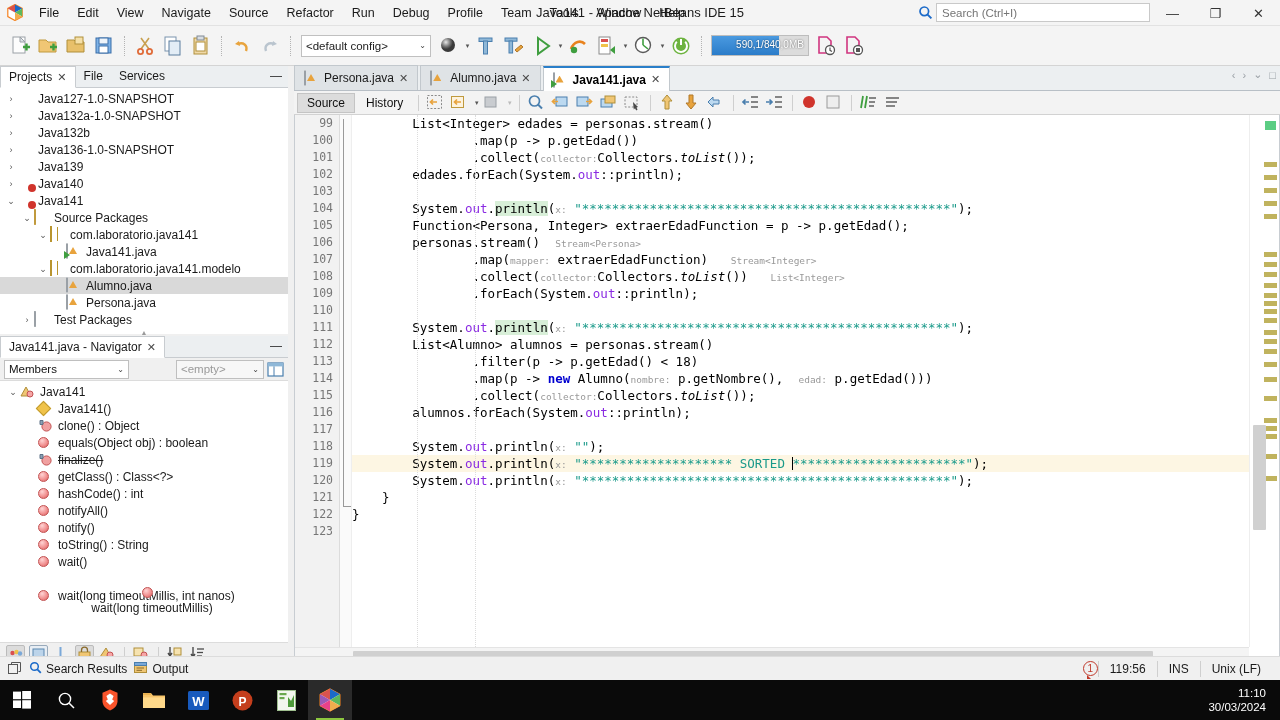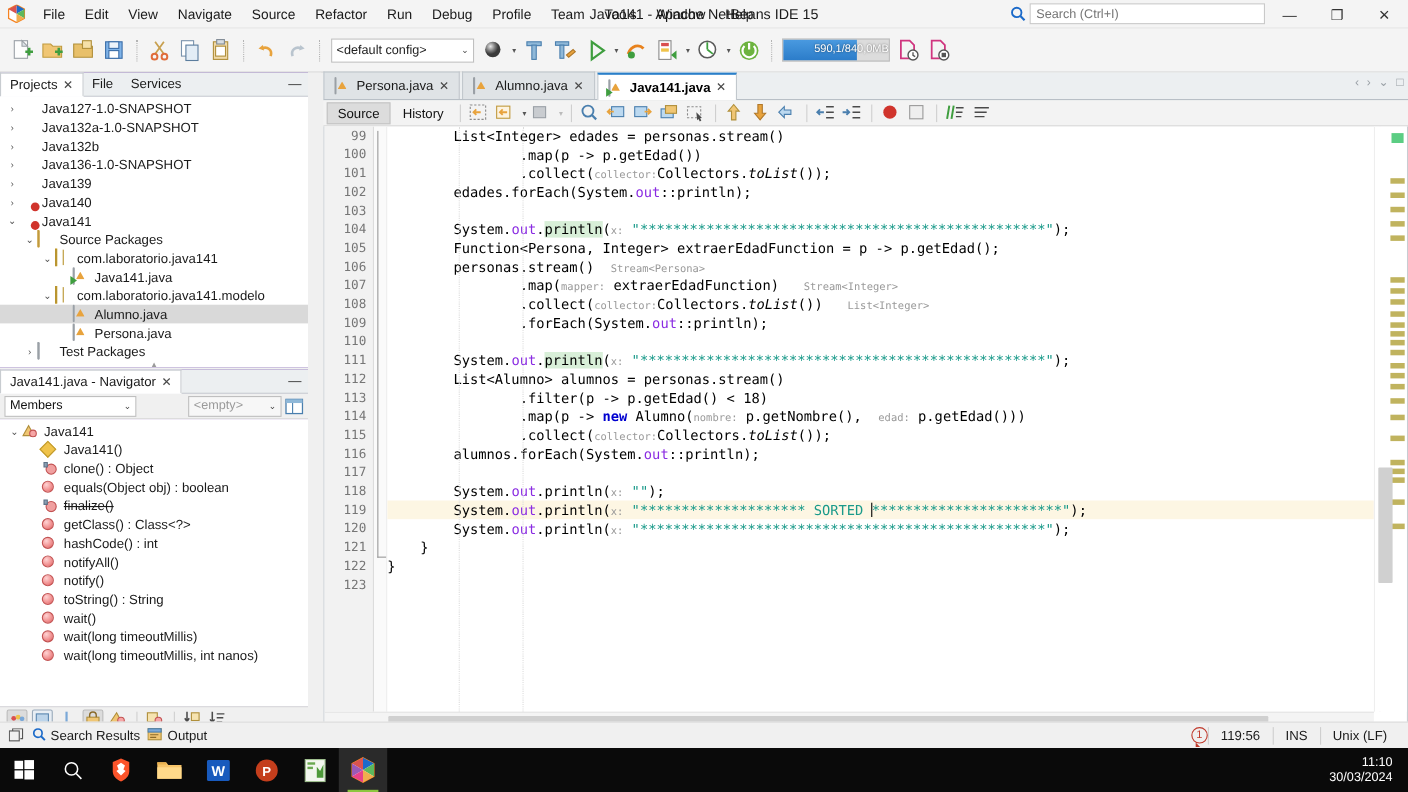--- a/index.html
+++ b/index.html
@@ -58,28 +58,28 @@
     justify-content:space-between; margin:0 4px; color:#222;
   }
   .cfg-select .chev { font-size:8px; color:#444; }
   .mem-gauge {
     width:98px; height:21px; background:#dcdcdc; border:1px solid #bdbdbd;
     position:relative; margin:0 3px; overflow:hidden;
   }
   .mem-fill { position:absolute; left:0; top:0; bottom:0; width:70%;
               background:linear-gradient(#4a9ae0,#2b7cc9); }
   .mem-text {
-    position:absolute; left:0; right:0; top:3px; text-align:right;
+    position:absolute; left:0; right:0; top:3px; text-align:center;
     font-size:10px; color:#fff; text-shadow:0 0 2px rgba(0,0,0,.6);padding-left:20px;
   }
 
   
   .left-dock { position:absolute; left:0; top:66px; width:292px; bottom:56px; background:#f0f0f0; }
 
-  .winpanel { position:absolute; left:0; right:12px; background:#4c1d95; }
+  .winpanel { position:absolute; left:0; right:4px; background:#14532d; }
   .tabstrip {
     height:22px; background:#eceff1; display:flex; align-items:flex-end;
     border-bottom:1px solid #c8ccd0; position:relative;
   }
   .wtab {
     height:22px; display:flex; align-items:center; gap:5px;
     padding:0 8px; font-size:12px; color:#1a1a1a; cursor:default;
   }
   .wtab.active { background:#fff; border:1px solid #c8ccd0; border-bottom:1px solid #fff;
                  margin-bottom:-1px; }
@@ -607,21 +607,21 @@
             </span>
             <span>toString() : String</span>
           </div>
           <div class="nrow" style="padding-left: 24px; text-align: right;">
             <span class="twist"></span>
             <span class="tico" style="display: flex; align-items: center;">
               <span class="mem-dot"></span>
             </span>
             <span>wait()</span>
           </div>
-          <div class="nrow" style="padding-left: 24px;">
+          <div class="nrow" style="padding-left: 16px; flex-direction: column;">
             <span class="twist"></span>
             <span class="tico" style="display: flex; align-items: center;">
               <span class="mem-dot"></span>
             </span>
             <span>wait(long timeoutMillis)</span>
           </div>
           <div class="nrow" style="padding-left: 24px;">
             <span class="twist"></span>
             <span class="tico" style="display: flex; align-items: center;">
               <span class="mem-dot"></span>

